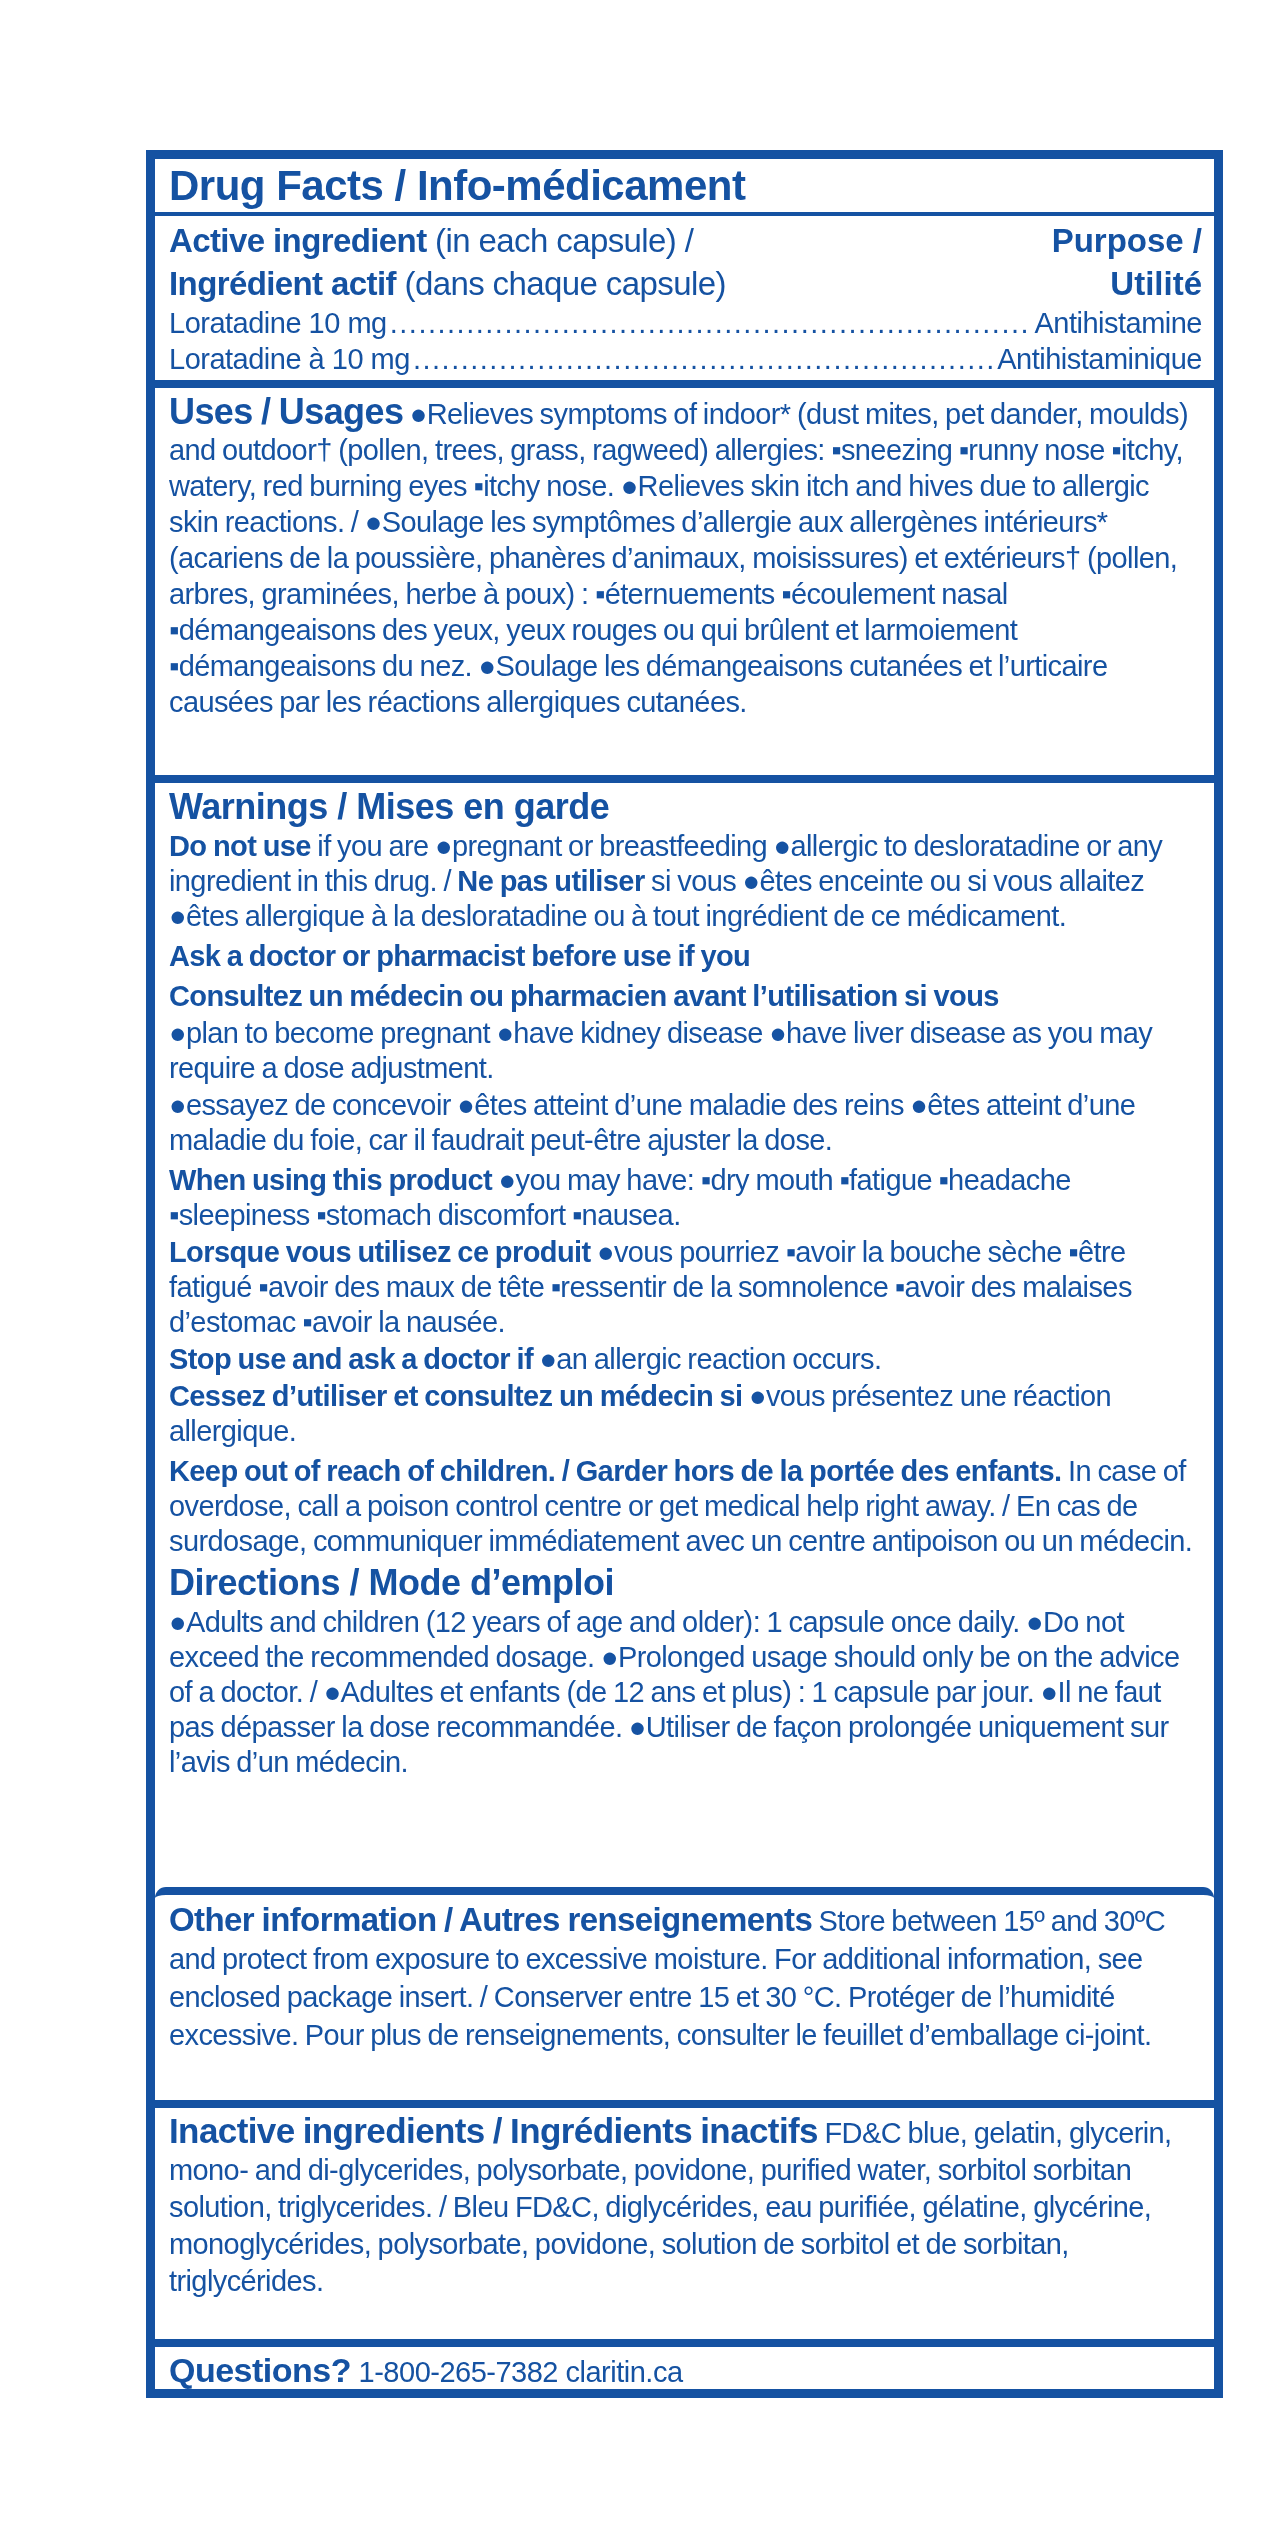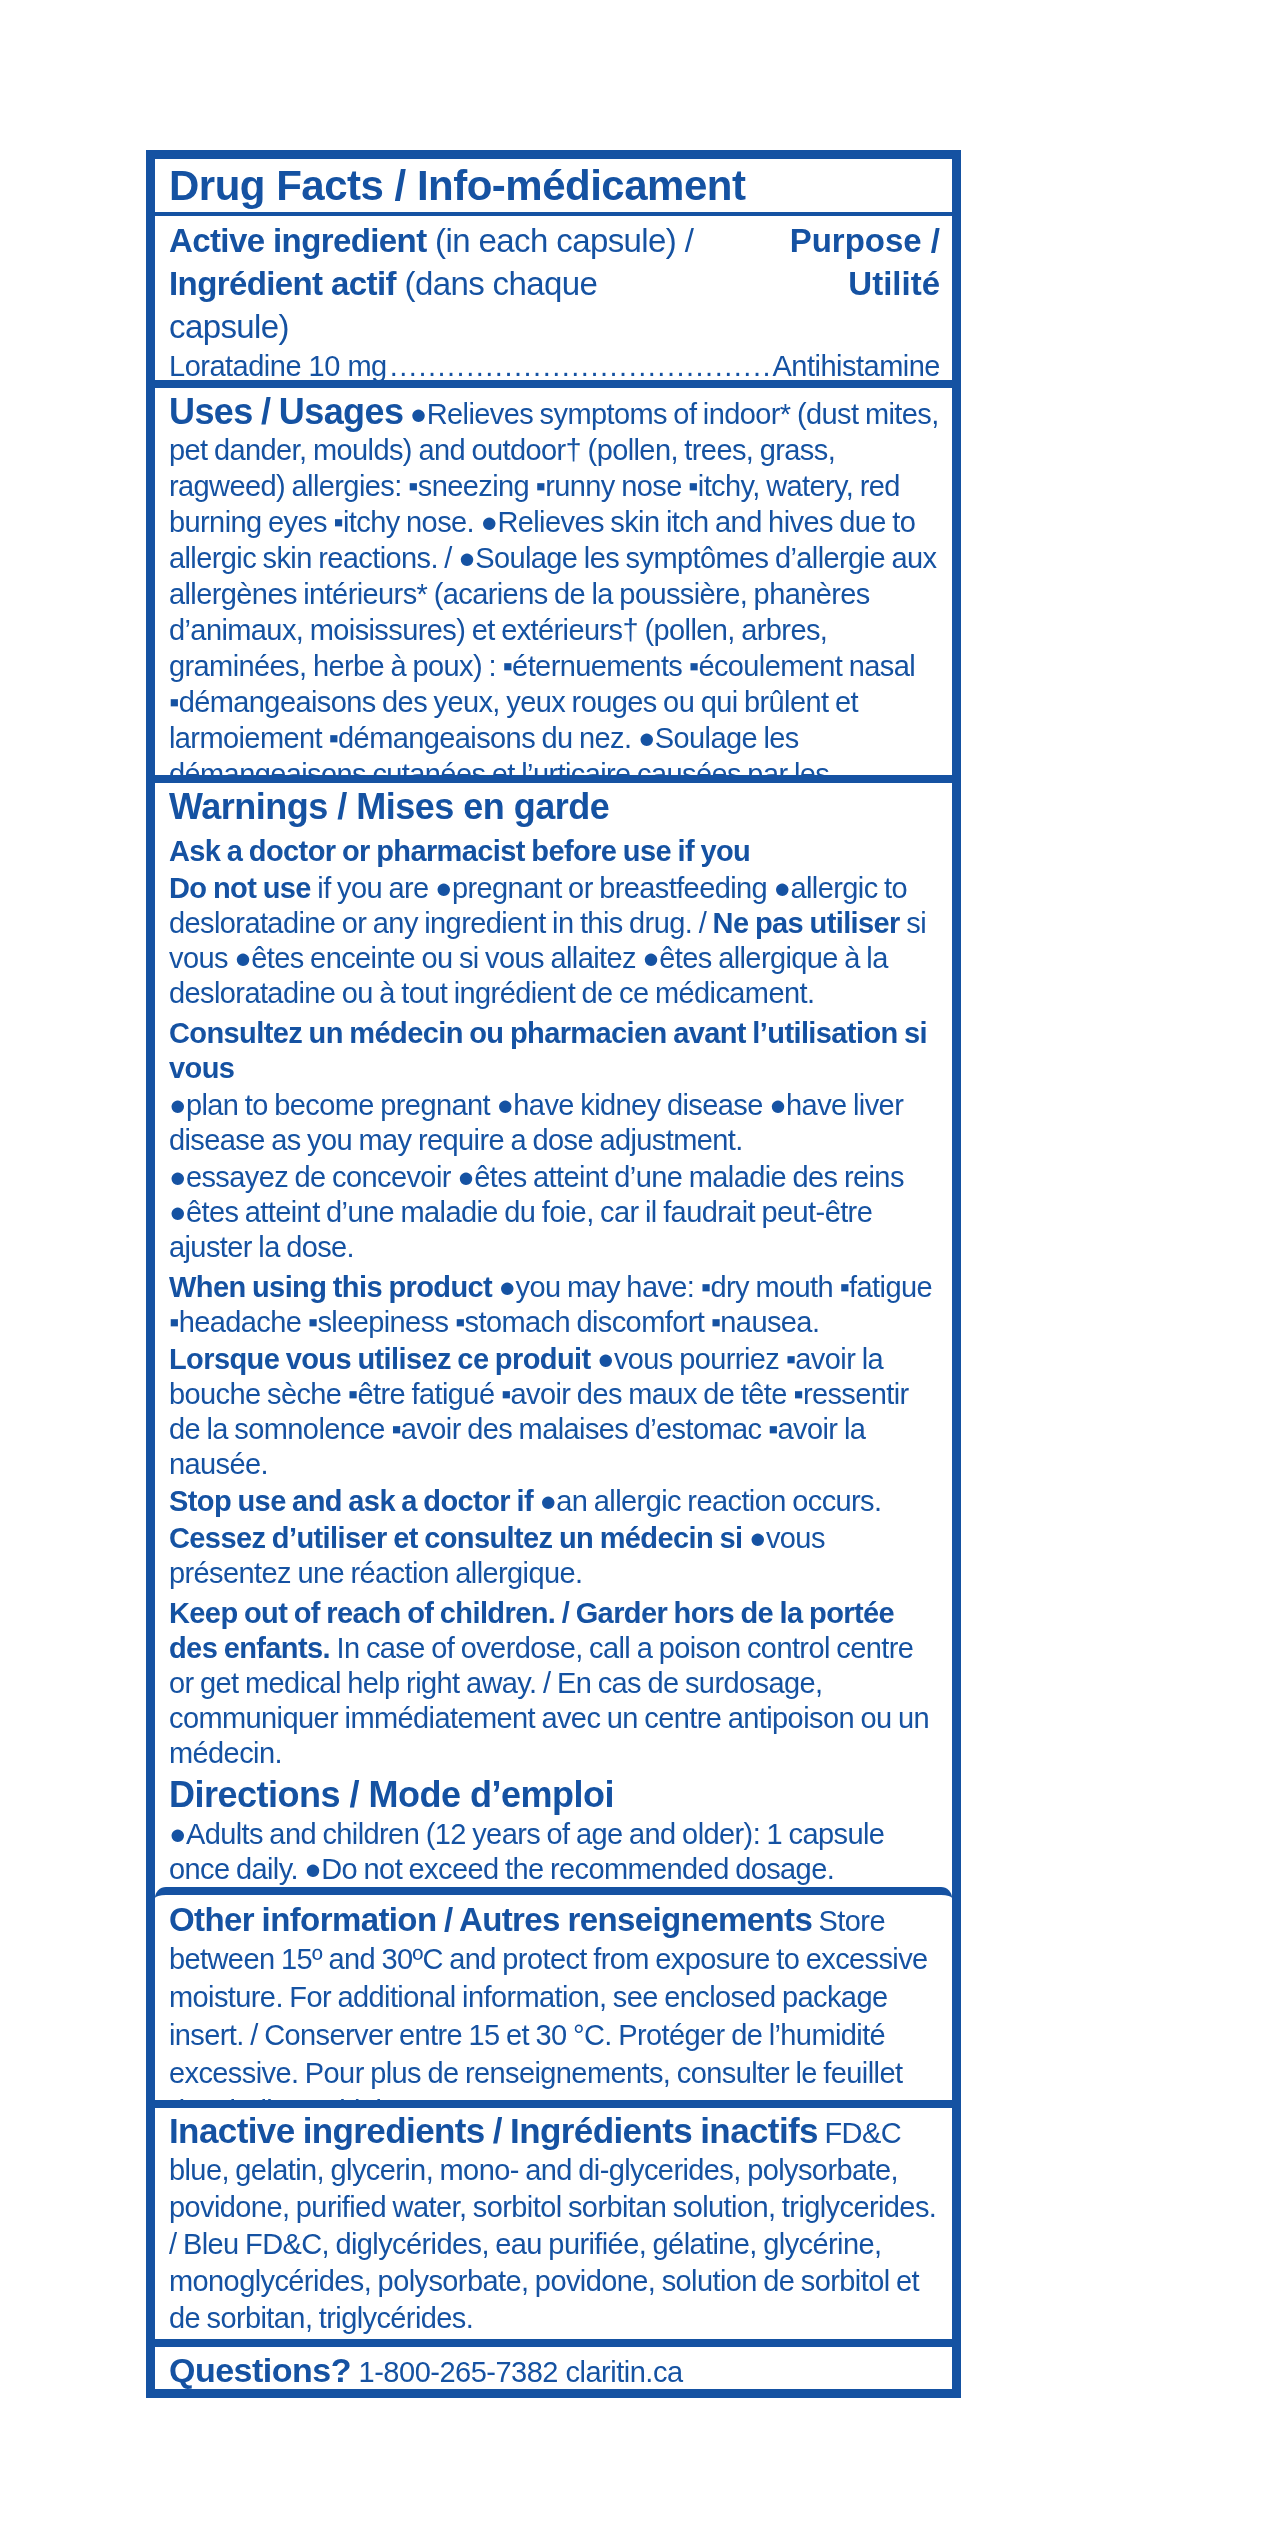--- a/index.html
+++ b/index.html
@@ -7,21 +7,21 @@
   html, body { margin: 0; padding: 0; }
   body {
     width: 1279px; height: 2548px;
     background: #ffffff;
     font-family: "Liberation Sans", sans-serif;
     color: var(--blue);
   }
   .page { position: relative; width: 1279px; height: 2548px; background: #fff; }
   .label-box {
     position: absolute; left: 146px; top: 150px;
-    width: 815px; height: 2248px;
+    width: 1077px; height: 2248px;
     border: 9px solid var(--blue);
     background: #fff;
     overflow: hidden;
   }
   .sec { overflow: hidden; padding: 0 12px 0 14px; }
   .sec-title {
     height: 57px; border-bottom: 4px solid var(--blue);
     font-size: 42px; font-weight: bold; line-height: 54px;
     letter-spacing: -0.5px; padding-top: 0;
   }
@@ -91,22 +91,22 @@
         <span>Antihistaminique</span>
       </div>
     </div>
 
     <div class="sec sec-uses">
       <div class="body-text inline-head-lg"><b>Uses / Usages</b><span>  ●Relieves symptoms of indoor* (dust mites, pet dander, moulds) and outdoor† (pollen, trees, grass, ragweed) allergies:  ▪sneezing  ▪runny nose  ▪itchy, watery, red burning eyes  ▪itchy nose. ●Relieves skin itch and hives due to allergic skin reactions. / ●Soulage les symptômes d’allergie aux allergènes intérieurs* (acariens de la poussière, phanères d’animaux, moisissures) et extérieurs† (pollen, arbres, graminées, herbe à poux) :  ▪éternuements  ▪écoulement nasal ▪démangeaisons des yeux, yeux rouges ou qui brûlent et larmoiement ▪démangeaisons du nez. ●Soulage les démangeaisons cutanées et l’urticaire causées par les réactions allergiques cutanées.</span></div>
     </div>
 
     <div class="sec sec-warnings">
       <div class="big-head">Warnings / Mises en garde</div>
+      <div class="body-text warn-text para"><b>Do not use</b><span> if you are  ●pregnant or breastfeeding  ●allergic to desloratadine or any ingredient in this drug. /  </span><b>Ne pas utiliser</b><span> si vous ●êtes enceinte ou si vous allaitez  ●êtes allergique à la desloratadine ou à tout ingrédient de ce médicament.</span></div>
       <div class="body-text warn-text para pgap"><b>Ask a doctor or pharmacist before use if you</b></div>
-      <div class="body-text warn-text para"><b>Do not use</b><span> if you are  ●pregnant or breastfeeding  ●allergic to desloratadine or any ingredient in this drug. /  </span><b>Ne pas utiliser</b><span> si vous ●êtes enceinte ou si vous allaitez  ●êtes allergique à la desloratadine ou à tout ingrédient de ce médicament.</span></div>
       <div class="body-text warn-text para pgap"><b>Consultez un médecin ou pharmacien avant l’utilisation si vous</b></div>
       <div class="body-text warn-text para"><span>●plan to become pregnant  ●have kidney disease  ●have liver disease as you may require a dose adjustment.</span></div>
       <div class="body-text warn-text para"><span>●essayez de concevoir  ●êtes atteint d’une maladie des reins ●êtes atteint d’une maladie du foie, car il faudrait peut-être ajuster la dose.</span></div>
       <div class="body-text warn-text para pgap"><b>When using this product</b><span>  ●you may have:  ▪dry mouth  ▪fatigue ▪headache  ▪sleepiness  ▪stomach discomfort  ▪nausea.</span></div>
       <div class="body-text warn-text para"><b>Lorsque vous utilisez ce produit</b><span>  ●vous pourriez  ▪avoir la bouche sèche  ▪être fatigué  ▪avoir des maux de tête  ▪ressentir de la somnolence ▪avoir des malaises d’estomac  ▪avoir la nausée.</span></div>
       <div class="body-text warn-text para"><b>Stop use and ask a doctor if</b><span>  ●an allergic reaction occurs.</span></div>
       <div class="body-text warn-text para"><b>Cessez d’utiliser et consultez un médecin si</b><span>  ●vous présentez une réaction allergique.</span></div>
       <div class="body-text warn-text para pgap"><b>Keep out of reach of children. / Garder hors de la portée des enfants.</b><span> In case of overdose, call a poison control centre or get medical help right away. / En cas de surdosage, communiquer immédiatement avec un centre antipoison ou un médecin.</span></div>
       <div class="big-head">Directions / Mode d’emploi</div>
       <div class="body-text warn-text para"><span>●Adults and children (12 years of age and older): 1 capsule once daily. ●Do not exceed the recommended dosage. ●Prolonged usage should only be on the advice of a doctor. / ●Adultes et enfants (de 12 ans et plus) : 1 capsule par jour. ●Il ne faut pas dépasser la dose recommandée. ●Utiliser de façon prolongée uniquement sur l’avis d’un médecin.</span></div>

